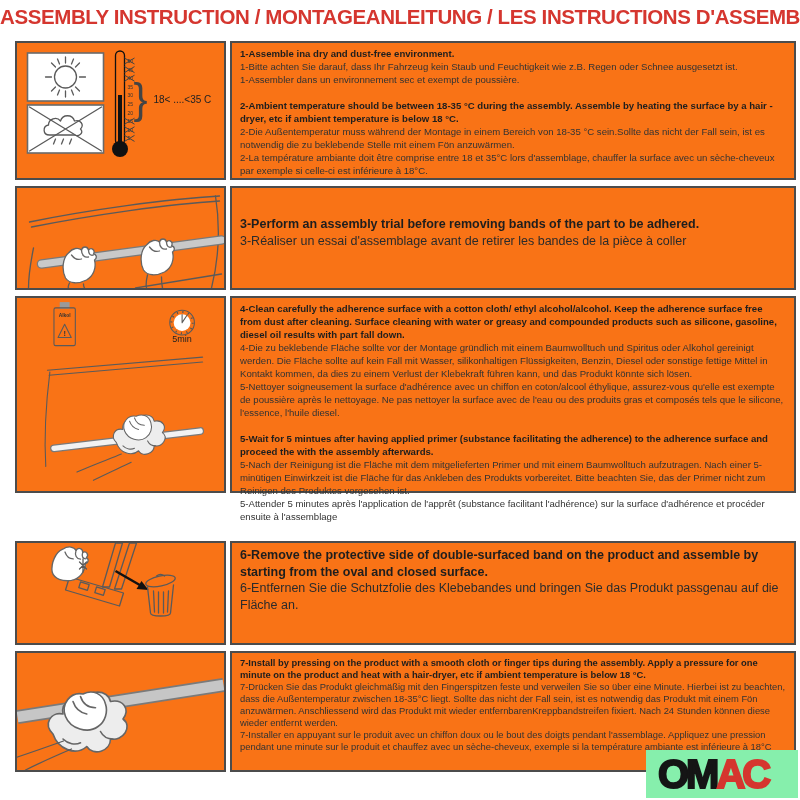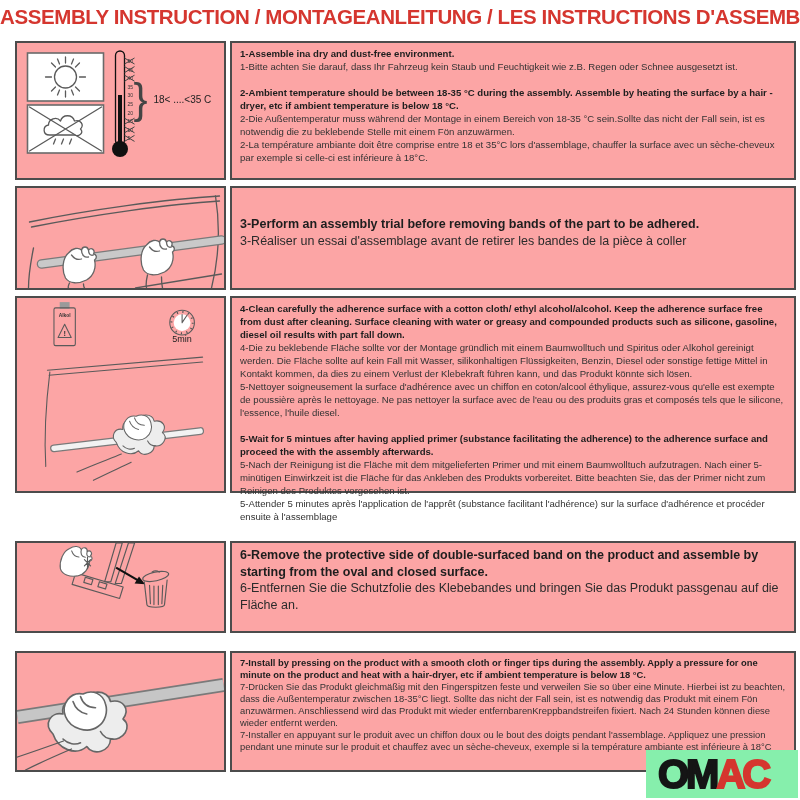--- a/index.html
+++ b/index.html
@@ -4,31 +4,31 @@
 <style>
   html,body { margin:0; padding:0; background:#fff; }
   #page { position:relative; width:800px; height:800px; background:#fff;
           font-family:"Liberation Sans",sans-serif; overflow:hidden; }
   * { box-sizing:border-box; }
 
   .title { position:absolute; top:5px; left:0; width:100%; margin:0; text-align:center;
            font-size:20.5px; font-weight:bold; color:#d5362f; letter-spacing:-0.4px;
            white-space:nowrap; }
 
-  .cell { position:absolute; border:2px solid #4c4c4c; background:#fca5a5; }
+  .cell { position:absolute; border:2px solid #4c4c4c; background:#f97316; }
   .ill  { padding:0; }
   .ill svg { display:block; width:100%; height:100%; }
   .txt  { padding:4px 8px; color:#333; }
 
   .c-l { left:15px;  width:211px; }
   .c-r { left:230px; width:566px; }
   .r1 { top:41px;  height:139px; }
   .r2 { top:186px; height:104px; }
   .r3 { top:296px; height:197px; }
-  .r4 { top:541px; height:92px; }
+  .r4 { top:541px; height:104px; }
   .r5 { top:651px; height:121px; }
 
   .txt p { margin:0; }
   .en { font-weight:bold; color:#1e1e1e; }
   .small  { font-size:9.6px; line-height:13px; }
   .small5 { font-size:9.4px; line-height:12px; }
   .big    { font-size:12.5px; line-height:16.5px; color:#2b2b2b; }
   .pt { padding-top:28px; }
   .gap { height:13px; }
 
@@ -111,20 +111,21 @@
         <path class="xmark" d="M107,15 L117,21 M117,15 L107,21 M107,23.6 L117,29.6 M117,23.6 L107,29.6 M107,32.2 L117,38.2 M117,32.2 L107,38.2"></path>
         <path class="xmark" d="M107,75.2 L117,81.2 M117,75.2 L107,81.2 M107,83.8 L117,89.8 M117,83.8 L107,89.8 M107,92.4 L117,98.4 M117,92.4 L107,98.4"></path>
         <text class="brace" x="116" y="70">}</text>
         <text class="lbl" x="136" y="60">18&lt; ....&lt;35 C</text>
       </g>
     </svg>
   </div>
   <div class="cell txt small c-r r1">
     <p class="en">1-Assemble ina dry and dust-free environment.</p>
     <p>1-Bitte achten Sie darauf, dass Ihr Fahrzeug kein Staub und Feuchtigkeit wie z.B. Regen oder Schnee ausgesetzt ist.</p>
+    <p>1-Assembler dans un environnement sec et exempt de poussière.</p>
     <div class="gap"></div>
     <p class="en">2-Ambient temperature should be between 18-35 °C  during the assembly. Assemble by heating the surface by a hair -dryer, etc if ambient temperature is below 18 °C.</p>
     <p>2-Die Außentemperatur muss während der Montage in einem Bereich von 18-35 °C  sein.Sollte das nicht der Fall sein, ist es notwendig die zu beklebende Stelle mit einem Fön anzuwärmen.</p>
     <p>2-La température ambiante doit être comprise entre 18 et 35°C lors d'assemblage, chauffer la surface avec un sèche-cheveux par exemple si celle-ci est inférieure à 18°C.</p>
   </div>
 
   <div class="cell ill c-l r2">
     <svg viewBox="0 0 206 100">
       <path class="ln" d="M12,34 C70,22 150,11 202,8 M14,39 C75,27 152,16 202,13"></path>
       <path class="ln" d="M198,8 C203,40 201,72 194,100"></path>

